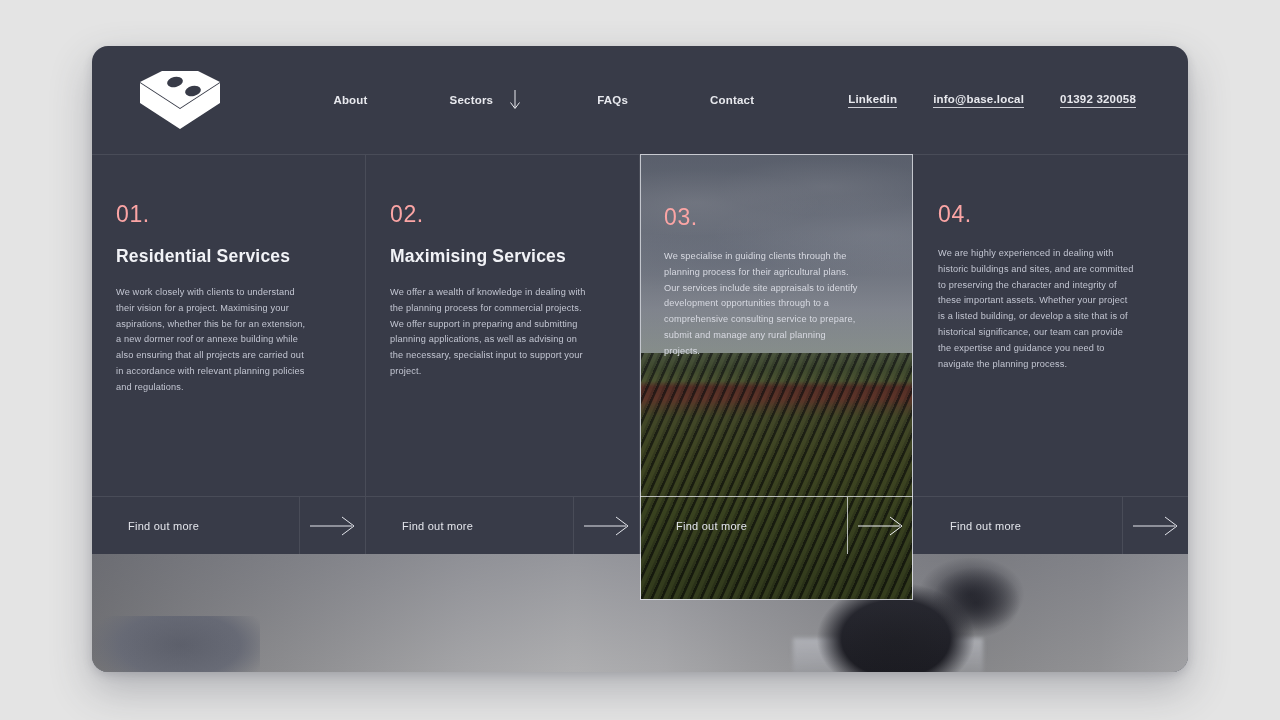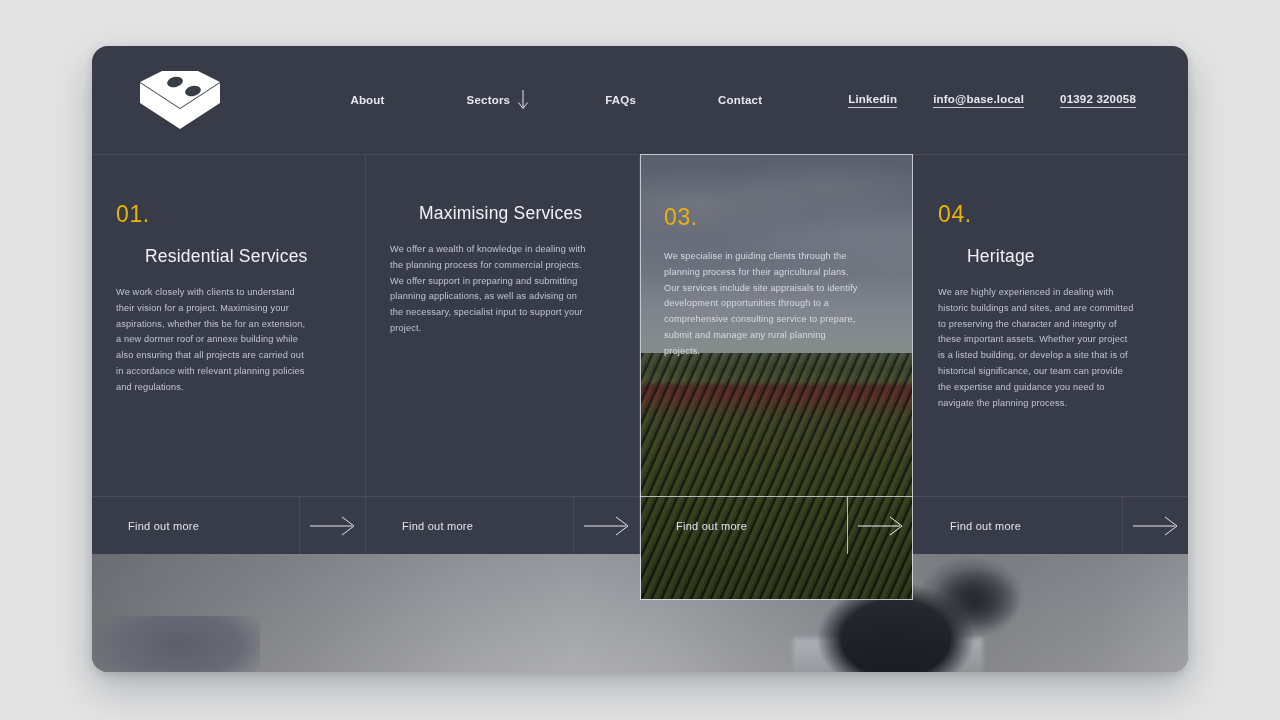--- a/index.html
+++ b/index.html
@@ -69,23 +69,23 @@
     font-size: 11.5px;
     letter-spacing: 0.2px;
     text-decoration: none;
     white-space: nowrap;
     display: inline-flex;
     align-items: center;
     cursor: pointer;
   }
 
   .nav-main { margin-right: 82px; }
-  .nav-main:last-of-type { margin-right: 4px; }
-
-  .nav-sectors { margin-right: 76px; gap: 7px; }
+  .nav-main:last-of-type { margin-right: 12px; }
+
+  .nav-sectors { margin-right: 76px; gap: 16px; }
 
   .chev-down {
     width: 12px; height: 24px;
     display: inline-block;
   }
 
   .nav-contacts {
     display: flex;
     align-items: flex-end;
     margin-left: 82px;
@@ -125,36 +125,35 @@
   .card:last-child { border-right: none; gap: 48px; }
 
   .card-body {
     padding: 48px 36px 0 24px;
     position: relative;
     z-index: 2;
     flex: 1 1 auto;
   }
 
   .card-num {
-    color: #eab308;
+    color: #fca5a5;
     font-size: 23px;
     font-weight: 300;
     letter-spacing: 0.6px;
     line-height: 1;
     margin-bottom: 20px;
   }
 
   .card-title {
     color: #f1f2f6;
     font-size: 17.5px;
-    font-weight: 400;
+    font-weight: 700;
     letter-spacing: 0.2px;
     line-height: 1.2;
     margin-bottom: 18px;
-    margin-left: 29px;
   }
 
   .card-desc {
     color: #c3c6d2;
     font-size: 9.2px;
     font-weight: 400;
     line-height: 1.72;
     letter-spacing: 0.15px;
     max-width: 196px;
   }
@@ -405,20 +404,21 @@
             <svg class="arrow-svg" viewBox="0 0 46 20" aria-hidden="true">
               <line x1="0" y1="10" x2="42" y2="10" stroke="#e4e6ec" stroke-width="1"></line>
               <polyline points="32,1 44,10 32,19" fill="none" stroke="#e4e6ec" stroke-width="1"></polyline>
             </svg>
           </div>
         </div>
       </article>
 
       <article class="card">
         <div class="card-body">
+          <div class="card-num">02.</div>
           <h2 class="card-title">Maximising Services</h2>
           <p class="card-desc">We offer a wealth of knowledge in dealing with the planning process for commercial projects. We offer support in preparing and submitting planning applications, as well as advising on the necessary, specialist input to support your project.</p>
         </div>
         <div class="card-foot">
           <div class="foot-label">Find out more</div>
           <div class="foot-arrow">
             <svg class="arrow-svg" viewBox="0 0 46 20" aria-hidden="true">
               <line x1="0" y1="10" x2="42" y2="10" stroke="#e4e6ec" stroke-width="1"></line>
               <polyline points="32,1 44,10 32,19" fill="none" stroke="#e4e6ec" stroke-width="1"></polyline>
             </svg>
@@ -442,21 +442,20 @@
               <line x1="0" y1="10" x2="42" y2="10" stroke="#f2f3f7" stroke-width="1"></line>
               <polyline points="32,1 44,10 32,19" fill="none" stroke="#f2f3f7" stroke-width="1"></polyline>
             </svg>
           </div>
         </div>
       </article>
 
       <article class="card">
         <div class="card-body">
           <div class="card-num">04.</div>
-          <h2 class="card-title">Heritage</h2>
           <p class="card-desc">We are highly experienced in dealing with historic buildings and sites, and are committed to preserving the character and integrity of these important assets. Whether your project is a listed building, or develop a site that is of historical significance, our team can provide the expertise and guidance you need to navigate the planning process.</p>
         </div>
         <div class="card-foot">
           <div class="foot-label">Find out more</div>
           <div class="foot-arrow">
             <svg class="arrow-svg" viewBox="0 0 46 20" aria-hidden="true">
               <line x1="0" y1="10" x2="42" y2="10" stroke="#e4e6ec" stroke-width="1"></line>
               <polyline points="32,1 44,10 32,19" fill="none" stroke="#e4e6ec" stroke-width="1"></polyline>
             </svg>
           </div>

